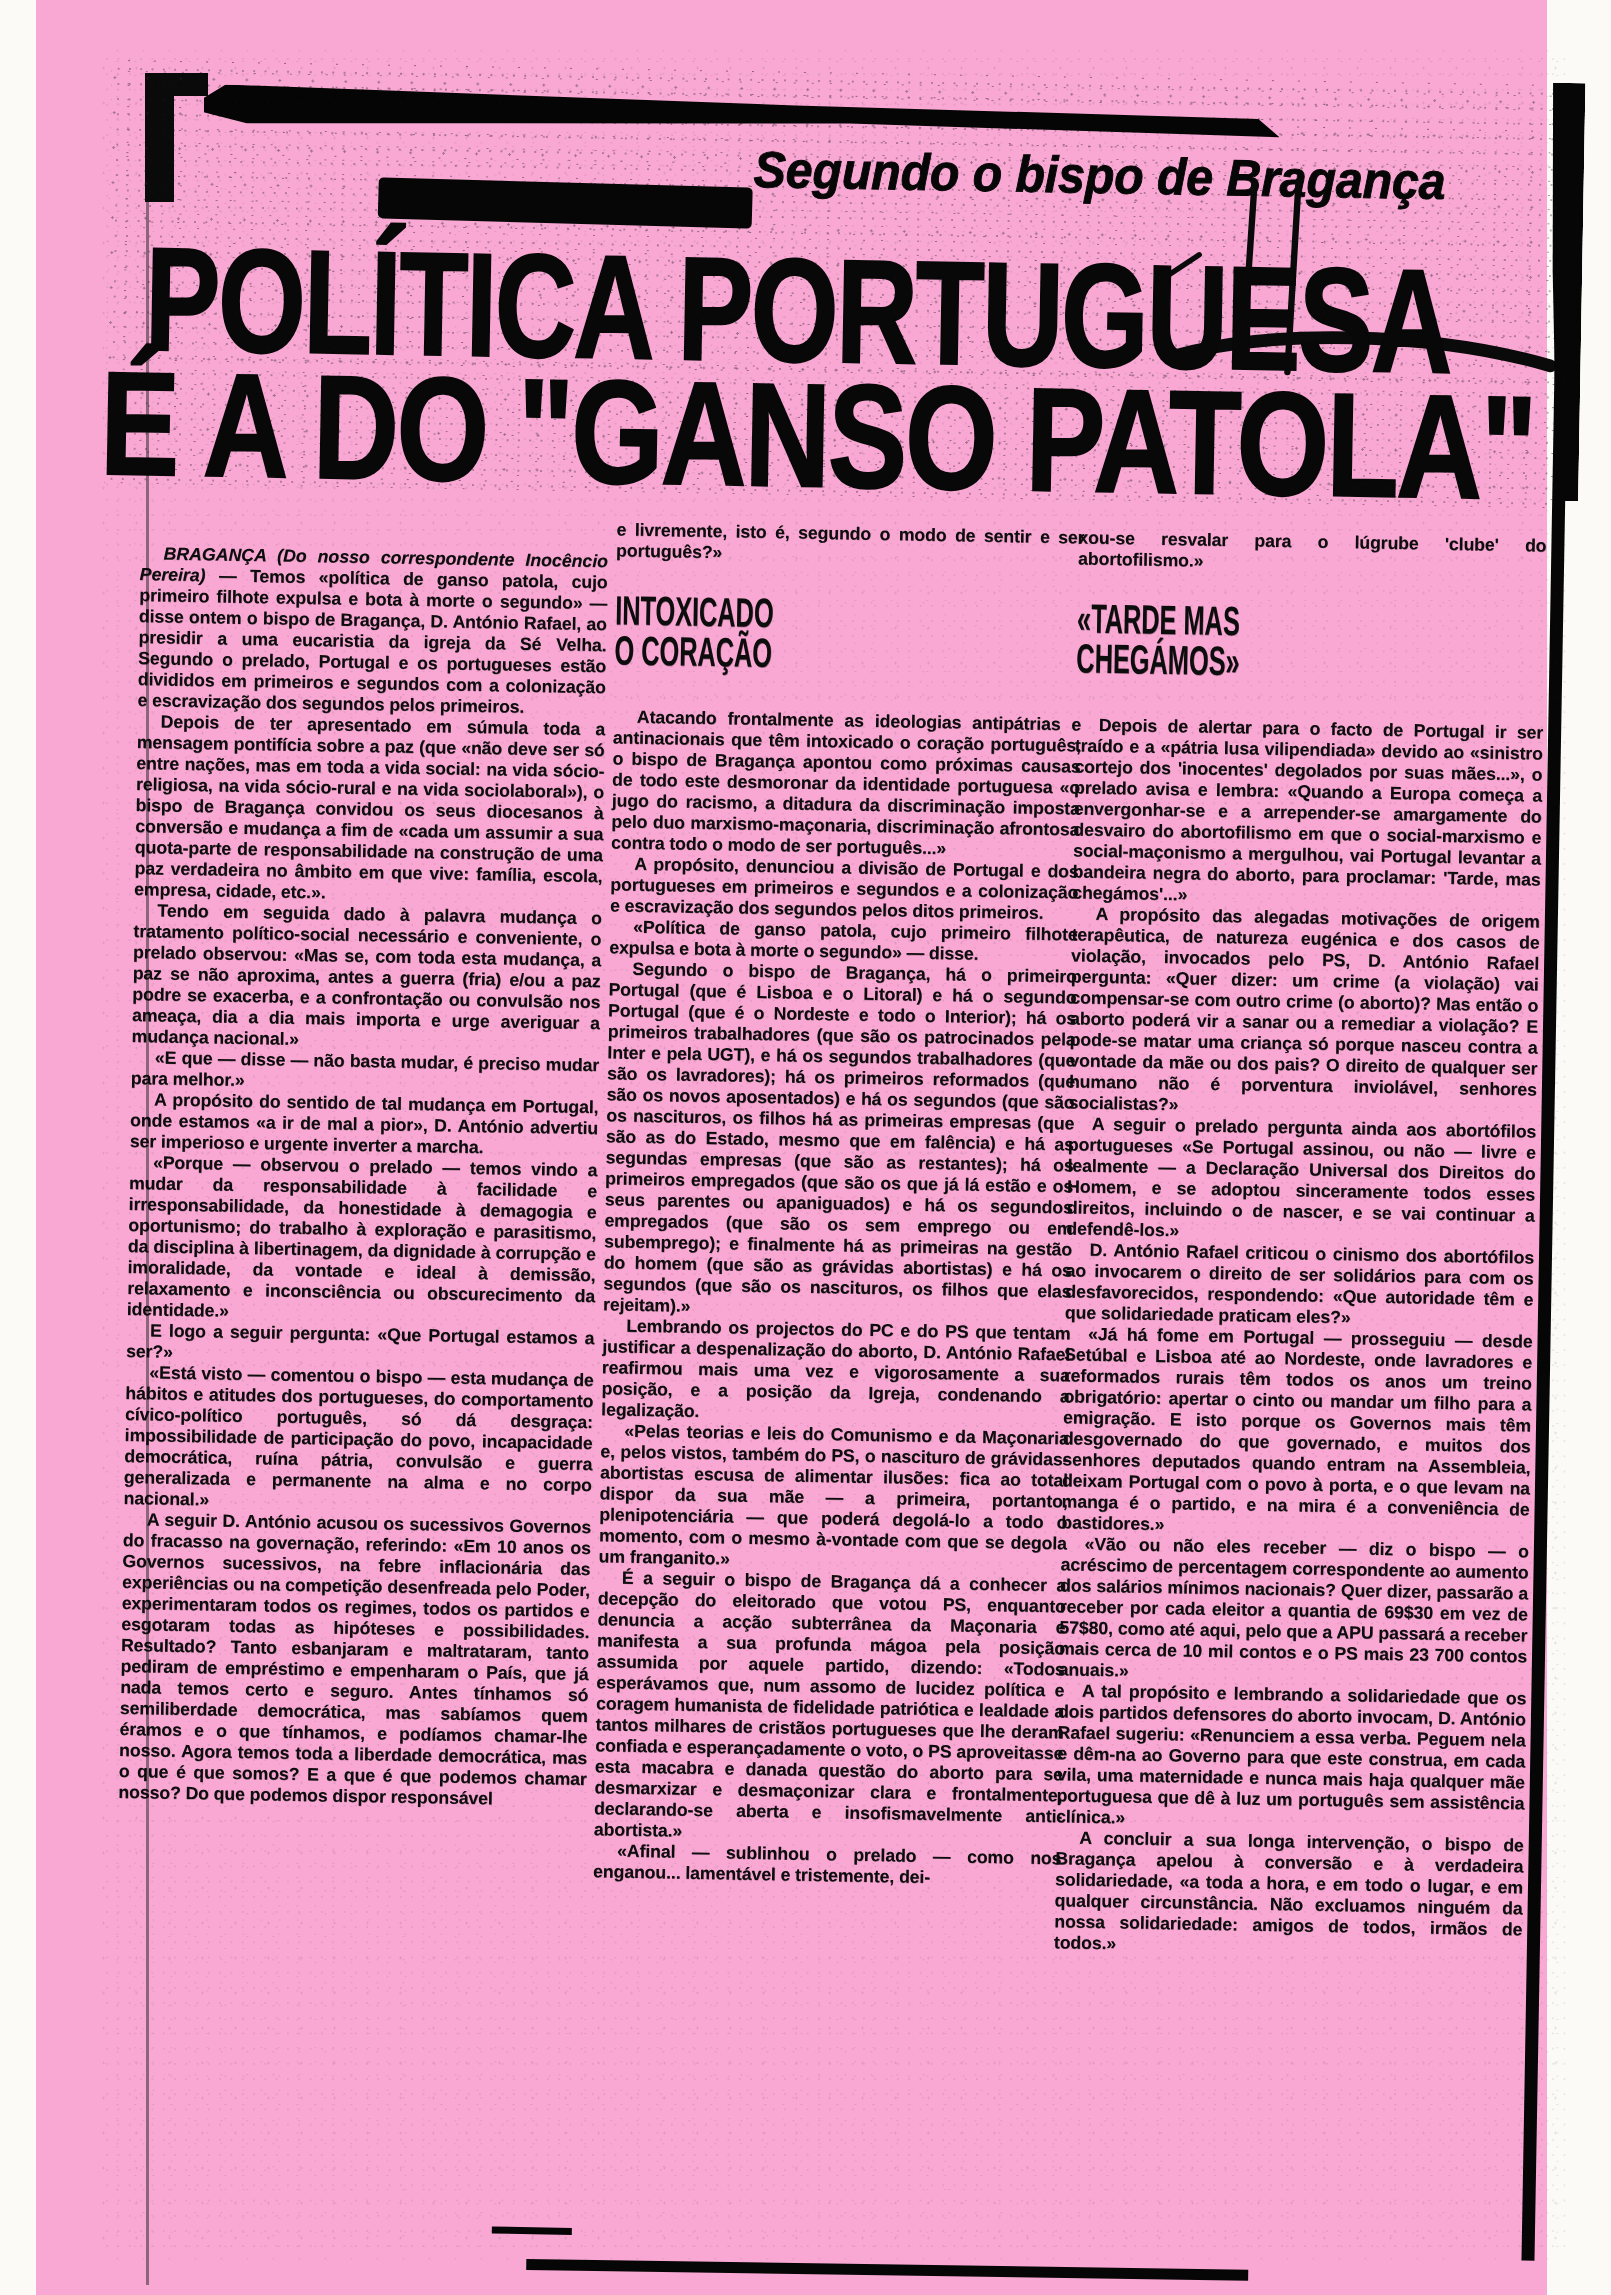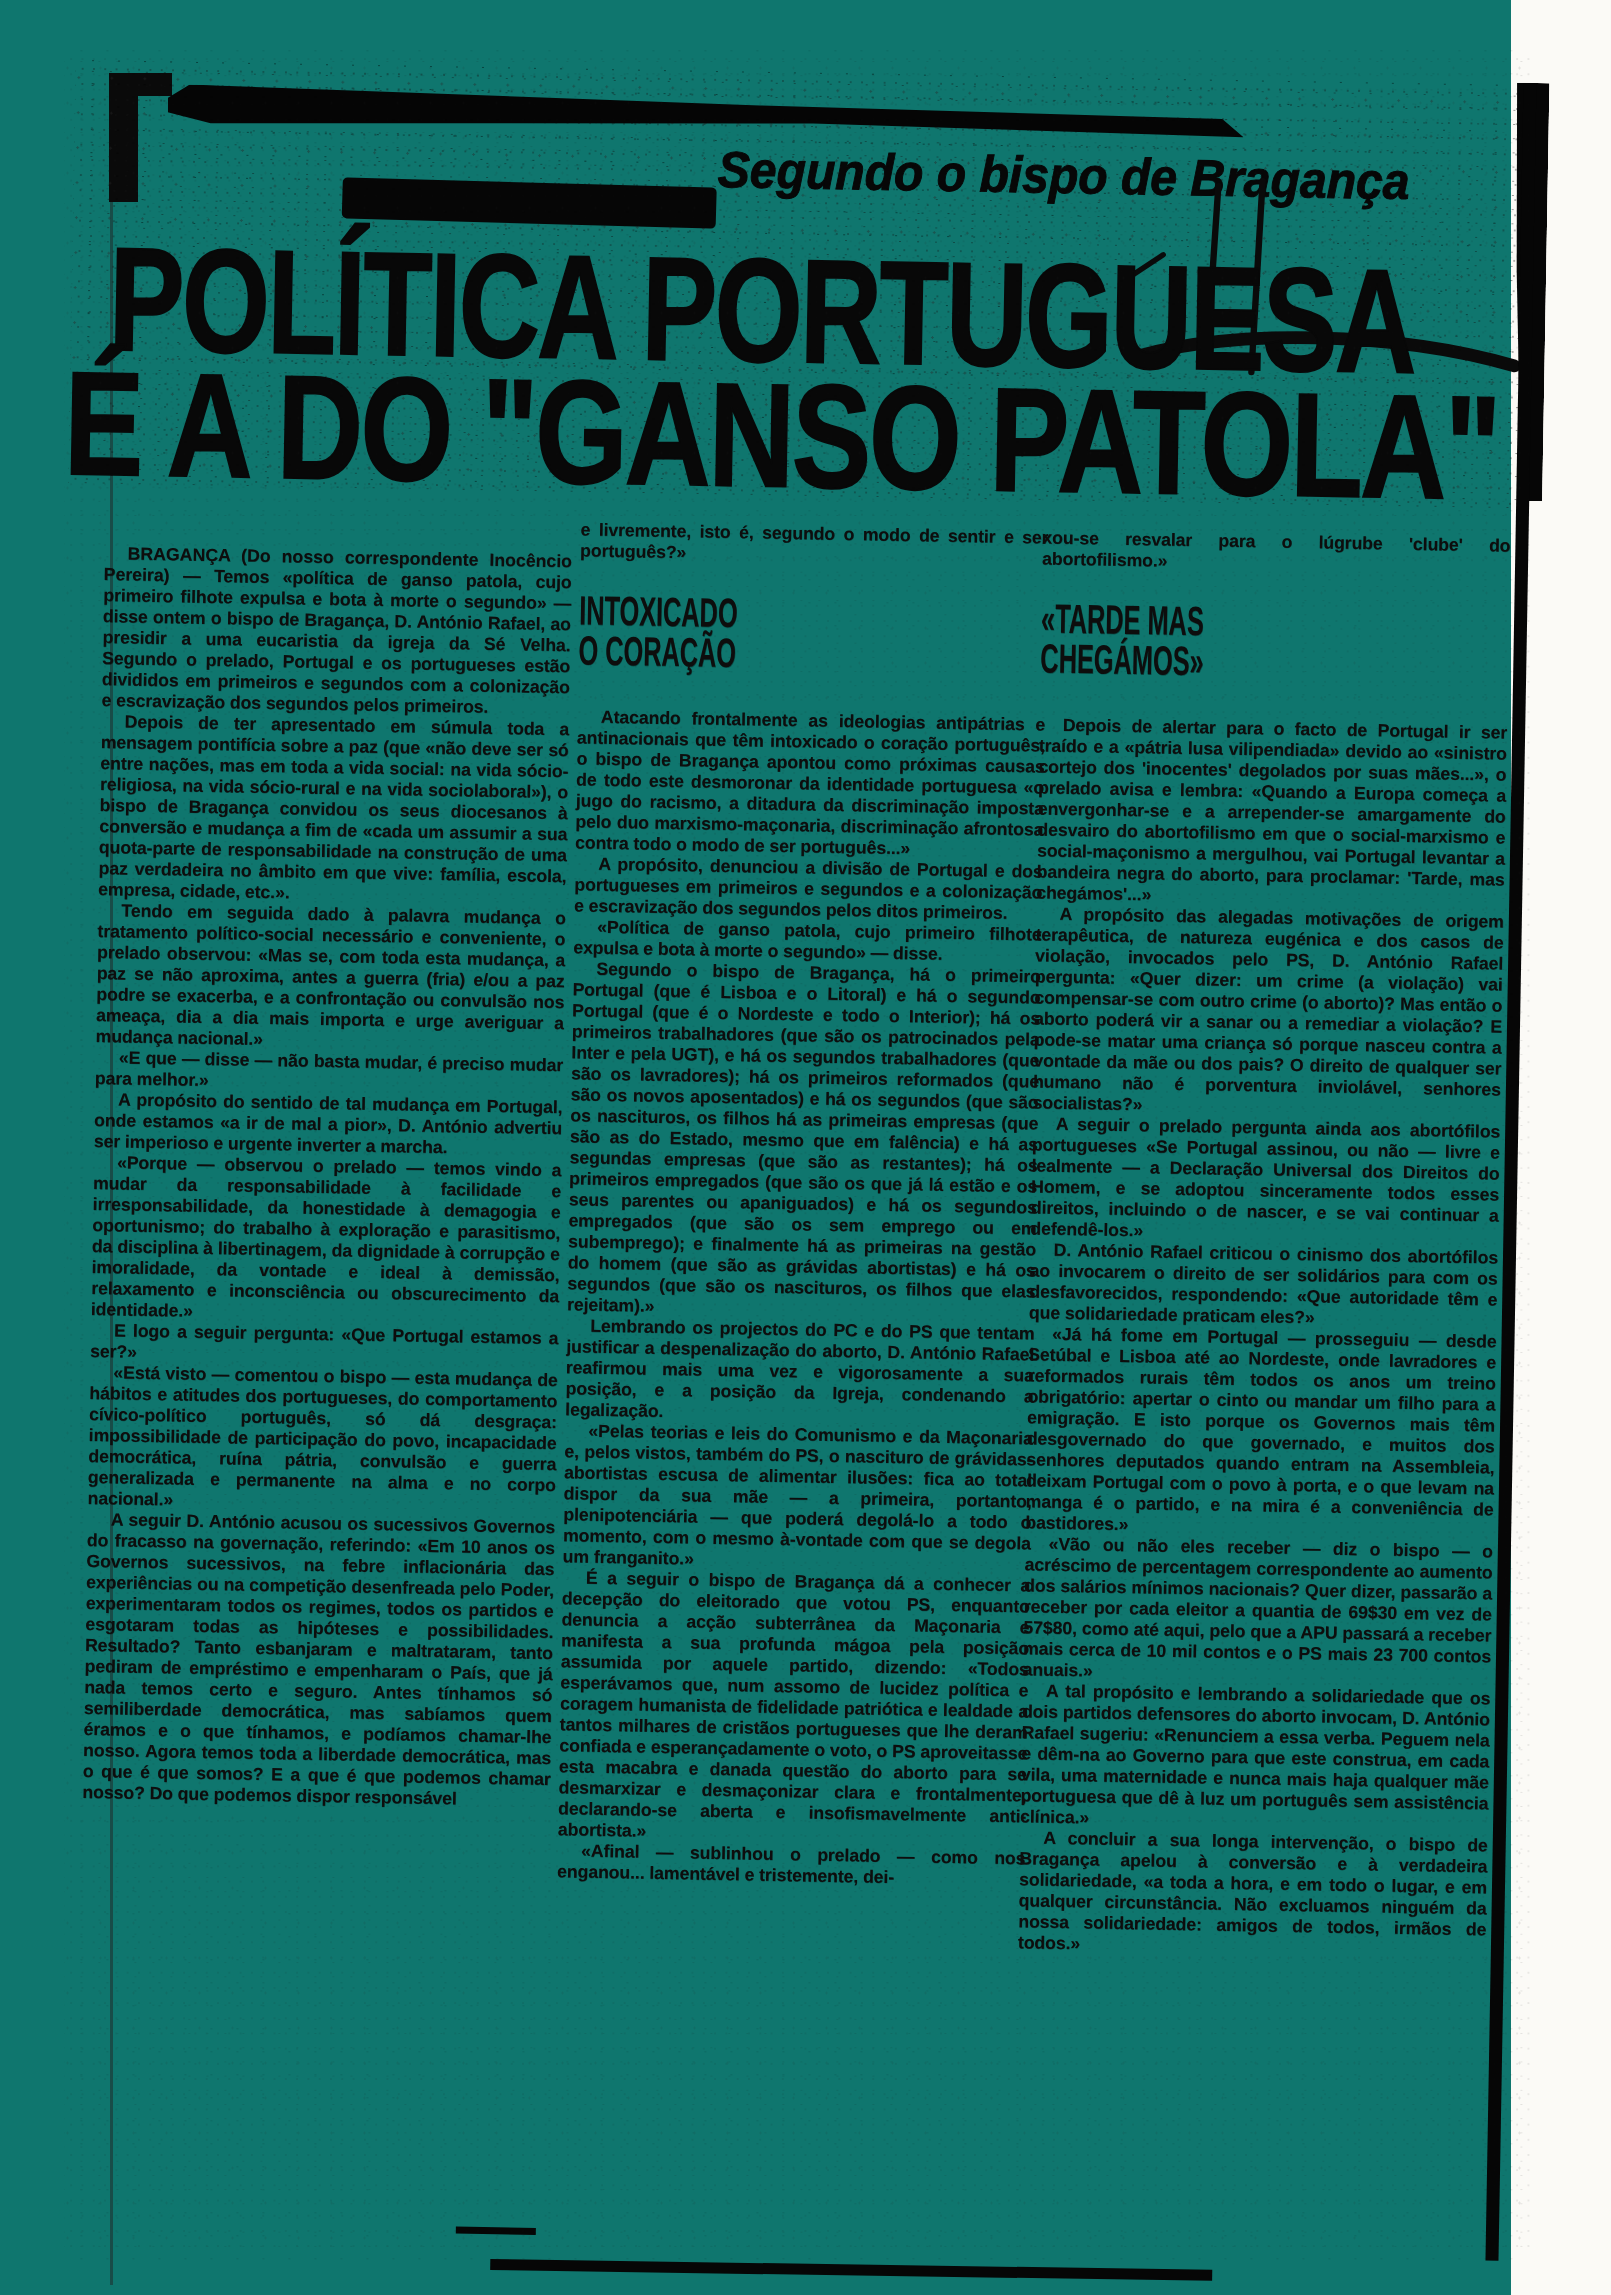--- a/index.html
+++ b/index.html
@@ -2,21 +2,21 @@
 <html style="font-size:7.9px"><head>
 <meta charset="utf-8">
 <style>
   html,body { margin:0; padding:0; }
   body {
     width:1612px; height:2295px;
     background:#fbfaf6;
     font-family:"Liberation Sans", sans-serif;
     overflow:hidden;
   }
-  .page { position:relative; width:1511px; height:2295px; background:#0f766e; }
+  .page { position:relative; width:1511px; height:2295px; background:#f9a8d4;margin-left:36px; }
 
   
   .left-edge-line { position:absolute; left:110px; top:74px; width:3.4px; height:2211px; background:#222; opacity:.5; }
   .corner-mark-v { position:absolute; left:109px; top:73px; width:28.5px; height:129px; background:#0a0a0a; }
   .corner-mark-h { position:absolute; left:109px; top:73px; width:63px; height:22.6px; background:#0a0a0a; }
 
   .tilt { position:absolute; left:0; top:0; width:1612px; height:2295px;
           transform:rotate(1deg); transform-origin:98px 442px; }
 
   
@@ -58,21 +58,21 @@
 
   
   .col { position:absolute; width:468px; color:#0d0d0d;
          font-size:17.7px; line-height:21px; font-weight:bold;
          text-align:justify; letter-spacing:-0.1px; }
   #col-0 { left:106px;  top:543px; }
   #col-1 { left:582px; top:511px; }
   #col-2 { left:1044px; top:511px; }
   .col p { margin:0; text-indent:23.6px; text-shadow:0.3px 0.4px 0 rgba(12,12,12,.42); }
   .col p.carry { text-indent:0; }
-  .col .lead { letter-spacing:0; }
+  .col .lead { letter-spacing:0;font-style:italic; }
   .subhead {
     font-size:41px; line-height:40px; font-weight:bold; white-space:pre-line;
     transform:scaleX(.62); transform-origin:0 50%; width:160%;
     margin:28.5px 0 36px 0; text-align:left; text-indent:0;
     text-shadow:0.7px 0.7px 0 rgba(0,0,0,.35);
   }
 </style>
 </head>
 <body>
 

